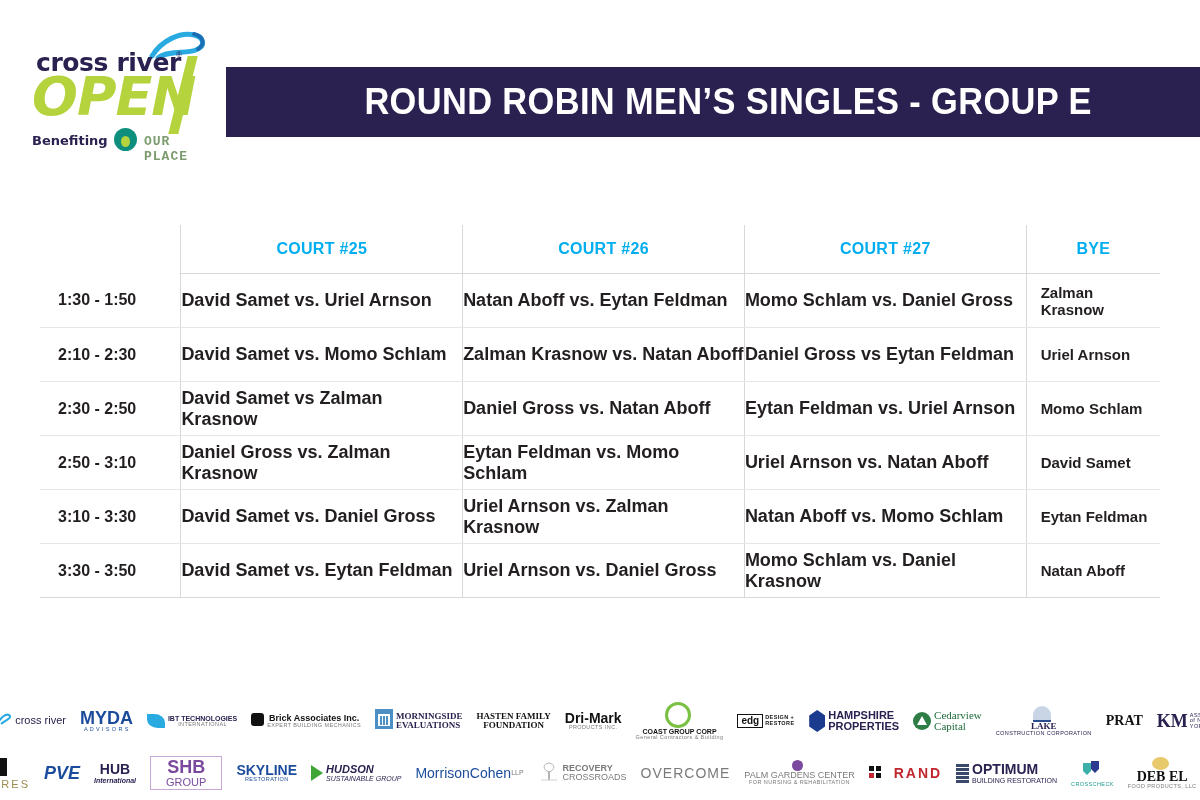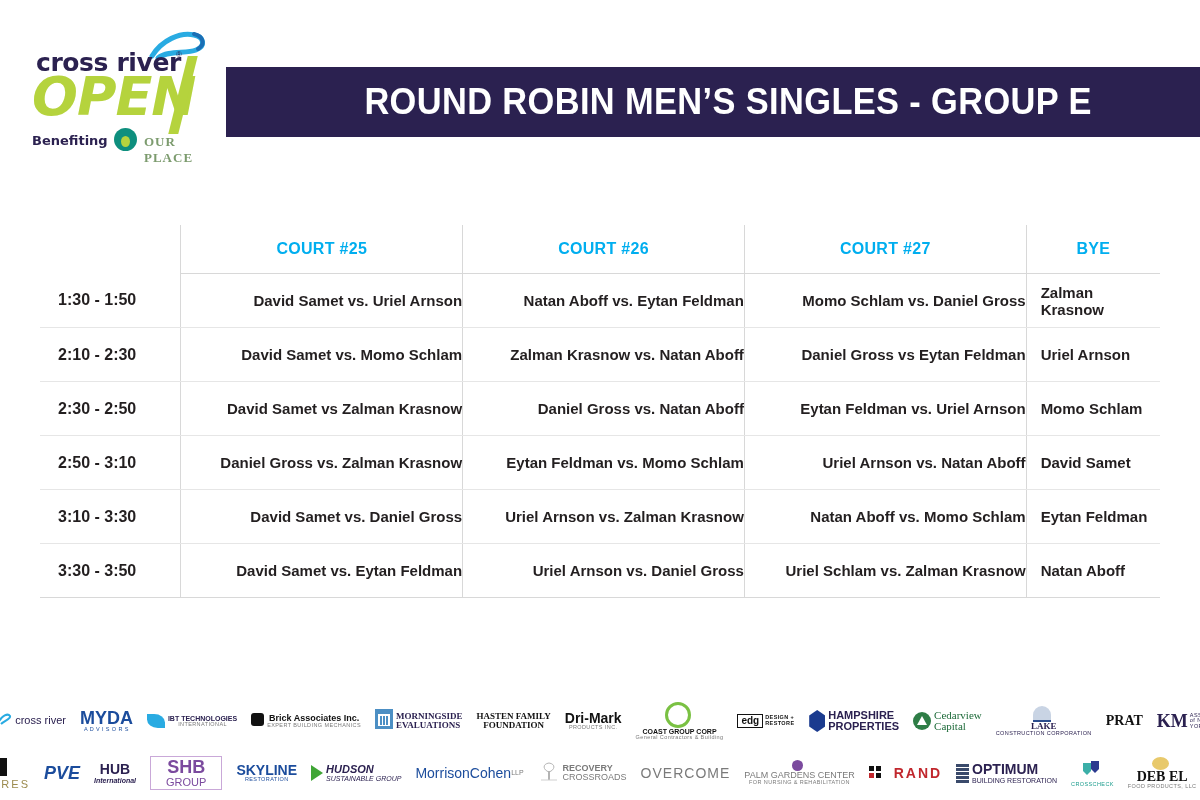--- a/index.html
+++ b/index.html
@@ -49,21 +49,21 @@
     border-radius:50%;
     background:#0E8F7E;
   }
   .logo-mark:after{
     content:"";position:absolute;left:7px;top:8px;width:9px;height:11px;
     border-radius:50%;background:#B5D33D;
   }
   .logo-ourplace{
     position:absolute;left:114px;top:106px;
     font-size:13px;font-weight:bold;color:#7C9B6E;letter-spacing:1px;
-    font-family:Liberation Serif, serif;
+    font-family:Liberation Mono, monospace;
   }
 
   .title-banner{
     position:absolute;left:226px;top:67px;width:1005px;height:70px;
     background:#2B2150;
     display:flex;align-items:center;justify-content:center;
   }
   .title-banner-text{
     color:#ffffff;
     font-size:37px;font-weight:bold;
@@ -90,22 +90,22 @@
     color:#00AEEF;
     font-size:16px;font-weight:bold;
     text-align:center;
     letter-spacing:0.3px;
     border-bottom:1px solid #d8d8d8;
     font-family:"Liberation Sans", sans-serif;
   }
   .sched thead th.th-time{border-bottom:none;}
   .sched tbody td{
     height:53px;
-    font-size:15px;font-weight:bold;color:#231F20;
-    text-align:right;
+    font-size:18px;font-weight:bold;color:#231F20;
+    text-align:left;
     border-bottom:1px solid #e6e6e6;
     font-family:"Liberation Sans", sans-serif;
   }
   .sched tbody tr:last-child td{border-bottom:1px solid #d8d8d8;}
   .sched .cell-time{
     text-align:left;padding-left:18px;font-size:16px;
   }
   .sched .cell-bye{
     text-align:left;padding-left:14px;font-size:15px;
   }
@@ -252,21 +252,21 @@
       <td class="cell-time">3:10 - 3:30</td>
       <td class="vl">David Samet vs. Daniel Gross</td>
       <td class="vl">Uriel Arnson vs. Zalman Krasnow</td>
       <td class="vl">Natan Aboff vs. Momo Schlam</td>
       <td class="vl cell-bye">Eytan Feldman</td>
     </tr>
     <tr>
       <td class="cell-time">3:30 - 3:50</td>
       <td class="vl">David Samet vs. Eytan Feldman</td>
       <td class="vl">Uriel Arnson vs. Daniel Gross</td>
-      <td class="vl">Uriel Schlam vs. Zalman Krasnow</td>
+      <td class="vl">Momo Schlam vs. Daniel Krasnow</td>
       <td class="vl cell-bye">Natan Aboff</td>
     </tr>
   </tbody>
 </table>
 
 <div class="sponsors">
 
   <div class="sp-row sp-row-1">
 
     <div class="sp">

